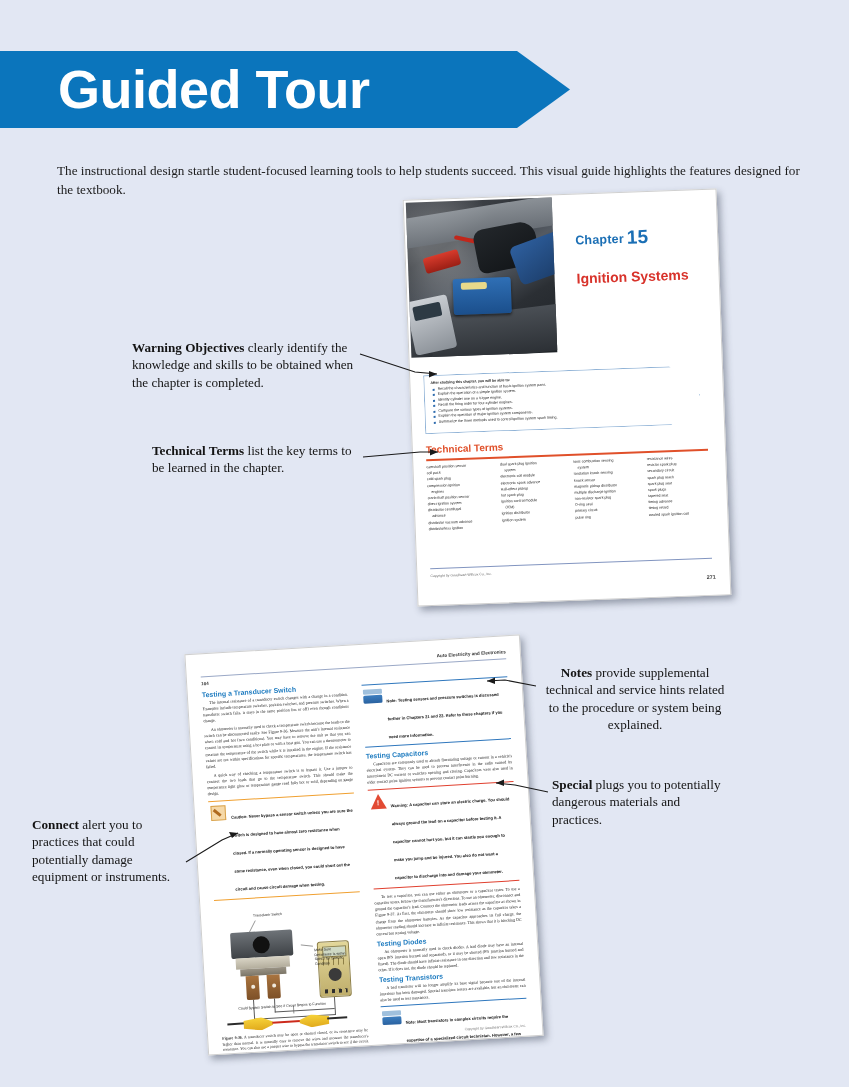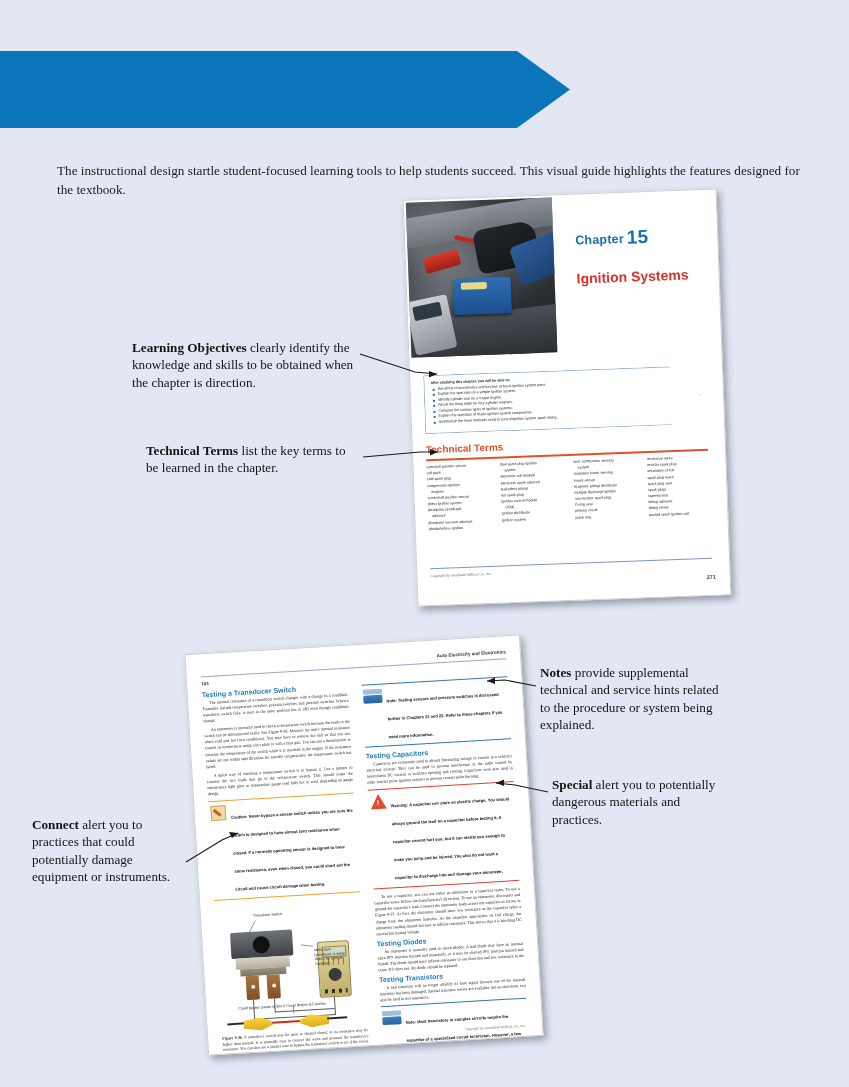--- a/index.html
+++ b/index.html
@@ -58,22 +58,22 @@
 
   
   .callout {
     position: absolute;
     font-size: 13.2px;
     line-height: 1.32;
     color: #141414;
   }
   .callout b { font-weight: bold; }
   .c-learning { left: 132px; top: 339px; width: 232px; }
-  .c-terms    { left: 146px; top: 442px; width: 212px; }
-  .c-notes    { left: 540px; top: 664px; width: 190px; }
+  .c-terms    { left: 152px; top: 442px; width: 212px; }
+  .c-notes    { left: 540px; top: 664px; width: 190px; text-align: center; }
   .c-warnings { left: 552px; top: 776px; width: 180px; }
   .c-cautions { left: 32px;  top: 816px; width: 150px; }
 
   
   .leaders {
     position: absolute;
     left: 0; top: 0;
     width: 849px; height: 1087px;
     pointer-events: none;
   }
@@ -538,35 +538,36 @@
     font-family: "Liberation Sans", sans-serif;
     font-size: 3.4px;
     color: #777;
   }
 </style>
 </head>
 <body>
 
 <div class="banner-wrap">
   <div class="banner-shape"></div>
+  <div class="banner-title">Guided Tour</div>
 </div>
 
 <p class="intro">The instructional design startle student-focused learning tools to help students succeed. This visual guide highlights the features designed for the textbook.</p>
 
 <div class="callout c-learning">
-  <b>Learning Objectives</b><span> clearly identify the knowledge and skills to be obtained when the chapter is direction.</span>
+  <b>Warning Objectives</b><span> clearly identify the knowledge and skills to be obtained when the chapter is completed.</span>
 </div>
 <div class="callout c-terms">
   <b>Technical Terms</b><span> list the key terms to be learned in the chapter.</span>
 </div>
 <div class="callout c-notes">
   <b>Notes</b><span> provide supplemental technical and service hints related to the procedure or system being explained.</span>
 </div>
 <div class="callout c-warnings">
-  <b>Special</b><span> alert you to potentially dangerous materials and practices.</span>
+  <b>Special</b><span> plugs you to potentially dangerous materials and practices.</span>
 </div>
 <div class="callout c-cautions">
   <b>Connect</b><span> alert you to practices that could potentially damage equipment or instruments.</span>
 </div>
 
 <div class="page page1">
   <div class="p1-photo">
     <div class="hood"></div>
     <div class="tray"></div>
     <div class="battery"></div>

